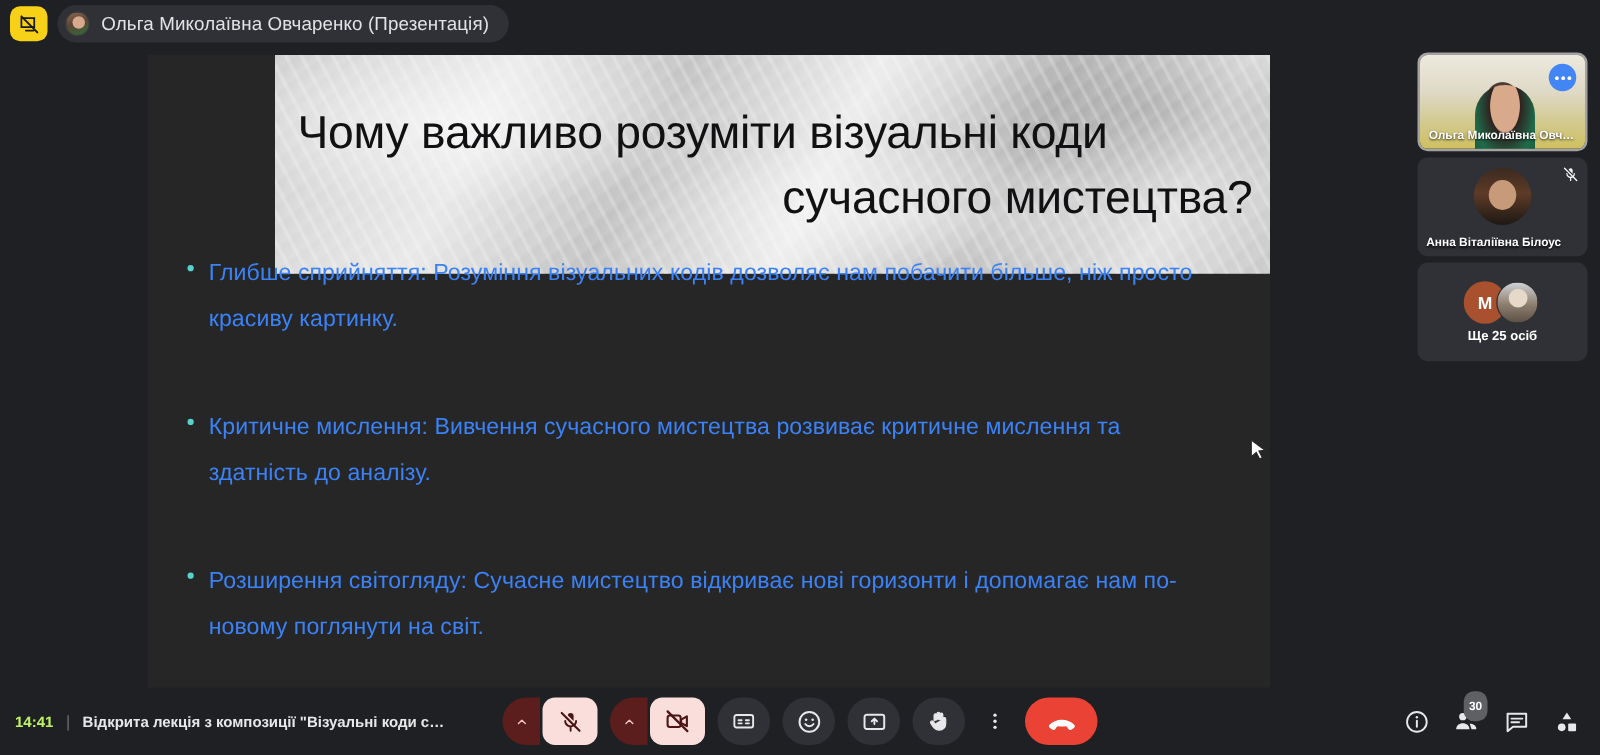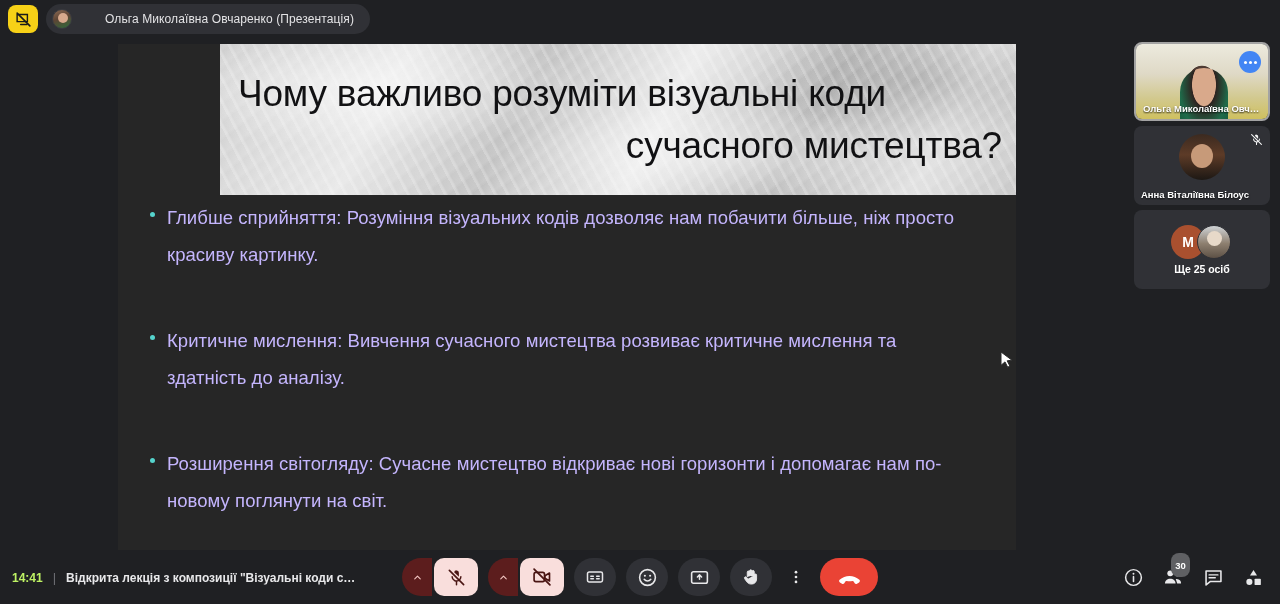--- a/index.html
+++ b/index.html
@@ -30,30 +30,30 @@
   }
   .presenter-avatar {
     width: 20px; height: 20px; border-radius: 50%;
     background: linear-gradient(160deg,#8c6a53 0%,#5d4434 45%,#2e6b3a 100%);
     border: 1px solid #3a3b40; flex: none; position: relative; overflow: hidden;
   }
   .presenter-avatar::after{
     content:""; position:absolute; left:5px; top:3px; width:10px; height:10px;
     border-radius:50%; background:#d8a98c;
   }
-  .presenter-name { font-size: 12px; color: #e3e3e5; white-space: nowrap; letter-spacing: .1px; margin-left: 24px; }
+  .presenter-name { font-size: 15px; color: #e3e3e5; white-space: nowrap; letter-spacing: .1px; }
 
   
   .stage {
     position: absolute; left: 118px; top: 44px;
     width: 898px; height: 506px;
     background: #262626; overflow: hidden;
   }
   .slide-title-band {
-    position: absolute; left: 102px; top: 0; width: 796px; height: 151px;
+    position: absolute; left: 102px; top: 0; width: 796px; height: 175px;
     background:
       radial-gradient(ellipse 40% 55% at 18% 30%, rgba(255,255,255,.55), transparent 70%),
       radial-gradient(ellipse 35% 45% at 62% 72%, rgba(255,255,255,.45), transparent 70%),
       radial-gradient(ellipse 30% 60% at 88% 25%, rgba(120,120,120,.35), transparent 70%),
       linear-gradient(118deg, #cfcfcf 0%, #e9e9e9 22%, #c4c4c4 38%, #ededed 55%, #bdbdbd 72%, #e2e2e2 88%, #c9c9c9 100%);
     display: flex; flex-direction: column; justify-content: center;
     padding: 6px 14px 6px 18px;
   }
   .slide-title-band::before{
     content:""; position:absolute; inset:0;
@@ -70,21 +70,21 @@
   .slide-title-line.l1 { text-align: left; }
   .slide-title-line.l2 { text-align: right; }
 
   .slide-bullets { position: absolute; left: 32px; top: 155px; width: 830px; }
   .bullet-row { display: flex; align-items: flex-start; margin-bottom: 49px; }
   .bullet-dot {
     flex: none; width: 5px; height: 5px; border-radius: 50%;
     background: #55d3cc; margin: 13px 12px 0 0;
   }
   .bullet-text {
-    font-size: 18.5px; line-height: 37px; color: #c4b5fd;
+    font-size: 18.5px; line-height: 37px; color: #3b82f6;
     letter-spacing: .05px;
   }
 
   
   .rail { position: absolute; left: 1134px; top: 42px; width: 136px; }
   .tile {
     position: relative; width: 136px; height: 79px;
     border-radius: 8px; background: #303136; overflow: hidden;
     margin-bottom: 5px; cursor: pointer;
   }

